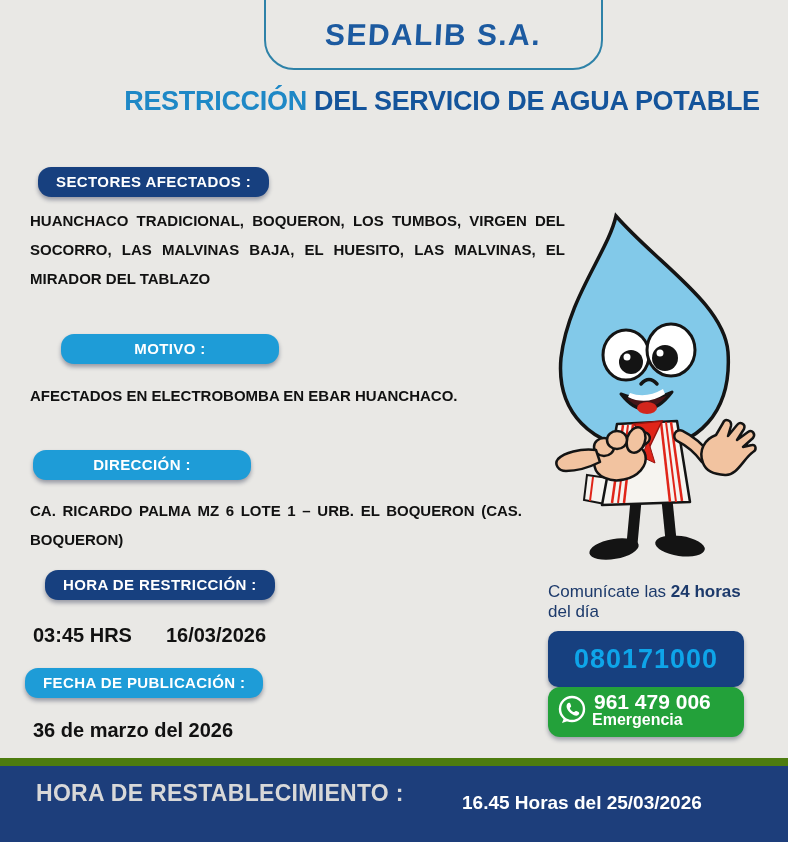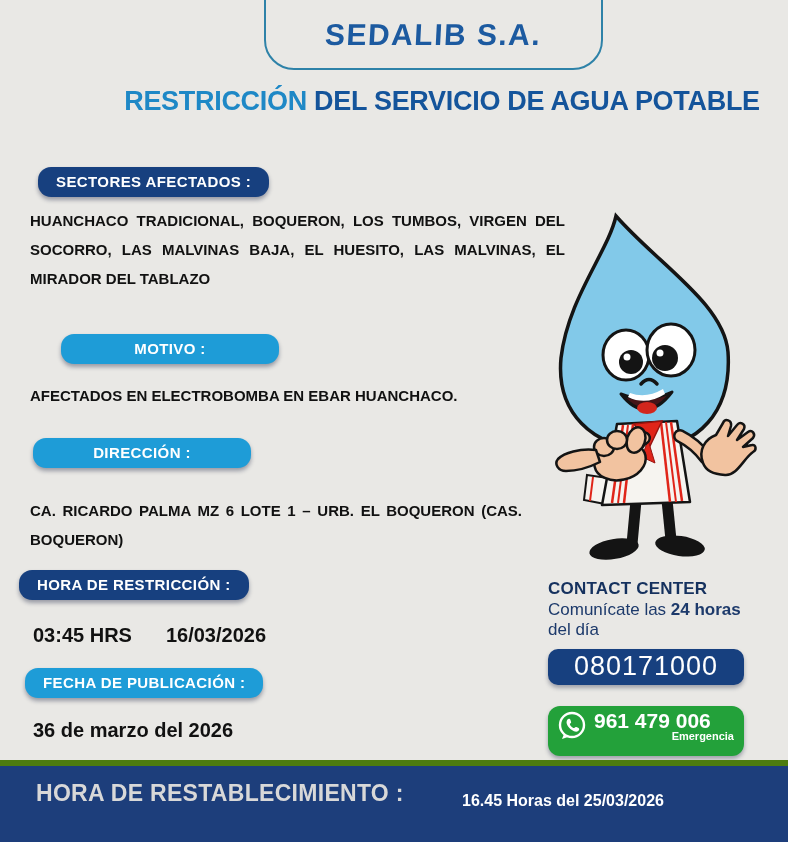--- a/index.html
+++ b/index.html
@@ -41,65 +41,65 @@
     font-size:15px;line-height:29px;text-align:justify;
   }
   .body-line{position:absolute;color:#111111;font-weight:700;font-size:20px;}
   .date-gap{margin-left:34px;}
   
   .contact{position:absolute;left:548px;top:580px;width:196px;}
   .contact-title{font-size:17px;font-weight:800;color:#15315e;letter-spacing:.2px;line-height:1.05;}
   .contact-sub{font-size:17px;color:#1d3a6b;margin-top:2px;}
   .contact-sub b{font-weight:800;}
   .phone-btn{
-    margin-top:9px;height:36px;border-radius:10px;background:#17407f;
+    margin-top:9px;height:56px;border-radius:10px;background:#17407f;
     display:flex;align-items:center;justify-content:center;
-    color:#ffffff;font-size:27px;font-weight:400;letter-spacing:1px;
+    color:#0ea5e9;font-size:27px;font-weight:700;letter-spacing:1px;
     box-shadow:0 3px 4px rgba(20,30,60,.35);
   }
   .wa-btn{
-    margin-top:21px;height:50px;border-radius:12px;background:#23a13a;
+    margin-top:0;height:50px;border-radius:12px;background:#23a13a;
     display:grid;grid-template-columns:36px 1fr;grid-template-rows:auto auto;
     align-items:center;box-sizing:border-box;padding:4px 8px 15px 8px;
     box-shadow:0 3px 4px rgba(20,30,60,.35);
   }
   .wa-icon{grid-row:1/3;width:32px;height:32px;}
   .wa-number{color:#fff;font-size:21px;font-weight:800;line-height:1;padding-left:2px;}
-  .wa-label{color:#fff;font-size:11px;font-weight:700;text-align:right;line-height:1;padding-right:2px;}
+  .wa-label{color:#fff;font-size:16px;font-weight:700;text-align:left;line-height:1;padding-right:2px;}
   
   .footer{
     position:absolute;left:0;bottom:0;width:100%;height:76px;
-    background:#1d3e7b;border-top:6px solid #4d7c0f;box-sizing:content-box;
+    background:#1d3e7b;border-top:8px solid #4d7c0f;box-sizing:content-box;
   }
   .footer-label{position:absolute;left:36px;top:14px;font-size:23px;font-weight:800;color:#d8d8d8;letter-spacing:.3px;}
-  .footer-value{position:absolute;left:462px;top:26px;font-size:16px;font-weight:700;color:#ffffff;}
+  .footer-value{position:absolute;left:462px;top:26px;font-size:19px;font-weight:700;color:#ffffff;}
   
   .mascot{position:absolute;left:540px;top:200px;}
 </style>
 </head>
 <body>
 
 <div class="poster">
 
   <div class="logo-box">
     <div class="logo-text">SEDALIB S.A.</div>
   </div>
 
   <div class="title"><span class="hl">RESTRICCIÓN</span><span class="rest"> DEL SERVICIO DE AGUA POTABLE</span></div>
 
   <div class="pill navy" style="left:38px;top:167px;">SECTORES AFECTADOS :</div>
   <div class="body-text" style="left:30px;top:206px;width:535px;">HUANCHACO TRADICIONAL, BOQUERON, LOS TUMBOS, VIRGEN DEL SOCORRO, LAS MALVINAS BAJA, EL HUESITO, LAS MALVINAS, EL MIRADOR DEL TABLAZO</div>
 
   <div class="pill blue" style="left:33px;top:334px;margin-left:28px;">MOTIVO :</div>
   <div class="body-text" style="left:30px;top:381px;width:492px;">AFECTADOS EN ELECTROBOMBA EN EBAR HUANCHACO.</div>
 
-  <div class="pill blue" style="left:33px;top:438px;">DIRECCIÓN :</div>
+  <div class="pill blue" style="left:33px;top:450px;">DIRECCIÓN :</div>
   <div class="body-text" style="left:30px;top:496px;width:492px;">CA. RICARDO PALMA MZ 6 LOTE 1 – URB. EL BOQUERON (CAS. BOQUERON)</div>
 
-  <div class="pill navy" style="left:19px;top:570px;">HORA DE RESTRICCIÓN :</div>
+  <div class="pill navy" style="left:45px;top:570px;">HORA DE RESTRICCIÓN :</div>
   <div class="body-line" style="left:33px;top:624px;"><span>03:45 HRS</span><span class="date-gap">16/03/2026</span></div>
 
   <div class="pill blue" style="left:25px;top:668px;">FECHA DE PUBLICACIÓN :</div>
   <div class="body-line" style="left:33px;top:719px;">36 de marzo del 2026</div>
 
   <svg class="mascot" width="250" height="370" viewBox="0 0 250 370">
 
     <g>
       <line x1="97" y1="290" x2="92" y2="344" stroke="#141414" stroke-width="11" stroke-linecap="round"></line>
       <line x1="126" y1="290" x2="131" y2="340" stroke="#141414" stroke-width="11" stroke-linecap="round"></line>
@@ -150,21 +150,20 @@
       <path d="M 104 238 C 98 242 94 248 92 254" stroke="#f2c3a0" stroke-width="9" stroke-linecap="round" fill="none"></path>
       <ellipse cx="80" cy="261" rx="26" ry="19" fill="#f2c3a0" stroke="#141414" stroke-width="2.5" transform="rotate(-12 80 261)"></ellipse>
       <ellipse cx="96" cy="240" rx="9" ry="13" fill="#f2c3a0" stroke="#141414" stroke-width="2.5" transform="rotate(18 96 240)"></ellipse>
       <ellipse cx="64" cy="247" rx="10" ry="9" fill="#f2c3a0" stroke="#141414" stroke-width="2.5"></ellipse>
       <ellipse cx="77" cy="240" rx="10" ry="9" fill="#f2c3a0" stroke="#141414" stroke-width="2.5"></ellipse>
       <path d="M 56 250 C 40 248 24 253 18 259 C 14 264 18 271 26 271 C 38 271 52 266 60 262 Z" fill="#f2c3a0" stroke="#141414" stroke-width="2.5" stroke-linejoin="round"></path>
     </g>
   </svg>
 
   <div class="contact">
-    <div class="contact-title">CONTACT CENTER</div>
     <div class="contact-sub"><span>Comunícate las </span><b>24 horas</b><span> del día</span></div>
     <div class="phone-btn">080171000</div>
     <div class="wa-btn">
       <svg class="wa-icon" viewBox="0 0 32 32">
         <circle cx="16" cy="15" r="12" fill="none" stroke="#ffffff" stroke-width="2.4"></circle>
         <path d="M 8 24 L 6 29 L 12 27 Z" fill="#ffffff"></path>
         <path d="M 11.5 9.5 c 1.2 -1.2 2.6 -0.6 3 0.6 l 0.6 1.8 c 0.2 0.7 -0.3 1.3 -0.9 1.7 c -0.5 0.4 -0.4 1 0.2 1.9 c 0.7 1 1.5 1.8 2.5 2.3 c 0.7 0.4 1.3 0.4 1.7 -0.1 c 0.5 -0.6 1.1 -1 1.8 -0.7 l 1.7 0.8 c 1.2 0.5 1.6 1.9 0.3 3 c -1.6 1.4 -4 1.1 -6.9 -1 c -2.9 -2.1 -5.3 -5.6 -4.9 -8.1 c 0.1 -0.9 0.4 -1.7 0.9 -2.2 Z" fill="#ffffff"></path>
       </svg>
       <div class="wa-number">961 479 006</div>
       <div class="wa-label">Emergencia</div>

